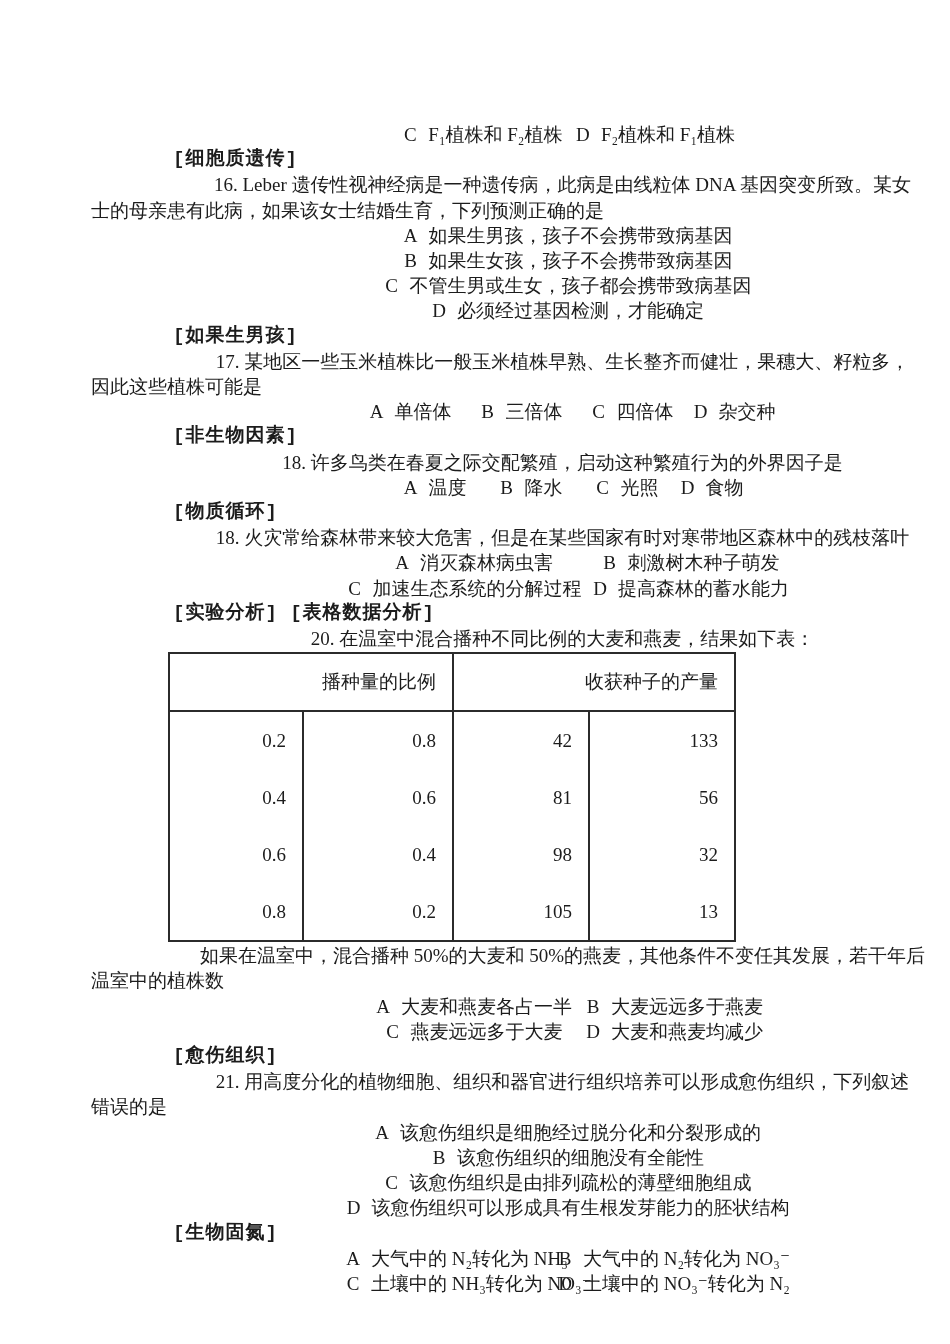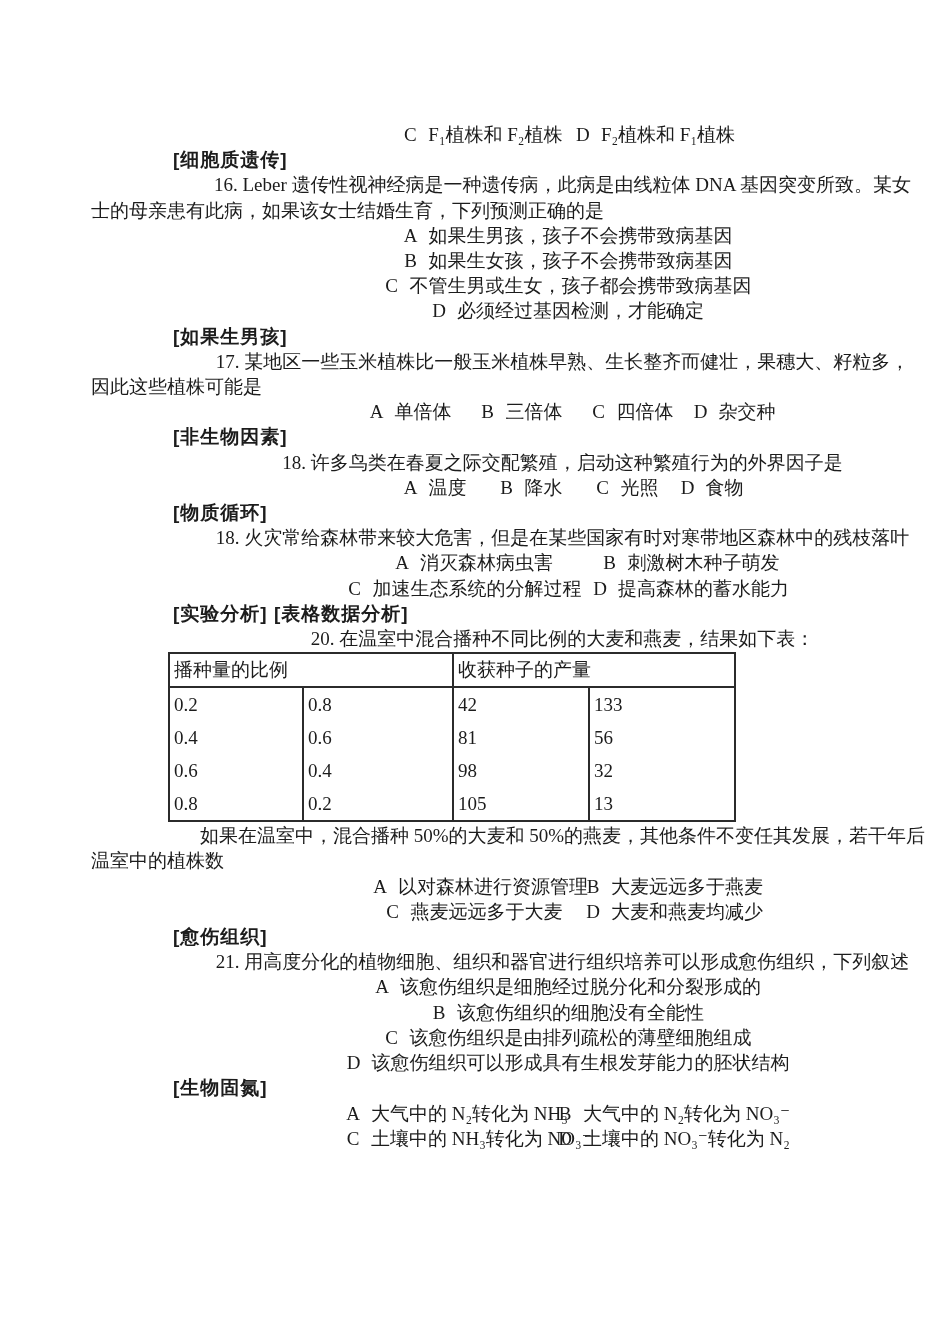--- a/index.html
+++ b/index.html
@@ -9,21 +9,21 @@
     background: #ffffff;
     font-family: "Liberation Serif", "DejaVu Serif", serif;
     font-size: 19px;
     color: #1c1c1c;
     overflow: hidden;
   }
   .content { padding: 122px 0 0 91px; }
   .line { line-height: 25.2px; white-space: nowrap; }
   .indent { padding-left: 84px; text-align: center; }
   .tag {
-    font-family: Liberation Sans, sans-serif;
+    font-family: Liberation Mono, monospace;
     font-weight: 700;
     padding-left: 82px;
     letter-spacing: 1px;
   }
   .lbl { display: inline-block; width: 36px; }
   .opt { display: inline-block; }
   .row-prev .opt-first { width: 175px; }
   .row-q17 .opt { width: 111px; }
   .row-q17 .opt:last-child { width: auto; }
   .row-q18 .opt { width: 96px; }
@@ -34,23 +34,23 @@
   table.seed {
     border-collapse: collapse;
     table-layout: fixed;
     margin: 1px 0 1px 77px;
     width: 566px;
     border: 2px solid #2b2b2b;
   }
   .seed th, .seed td {
     border-left: 2px solid #2b2b2b;
     font-weight: normal;
-    text-align: left;
+    text-align: right;
     vertical-align: middle;
-    padding: 4px;
+    padding: 16px;
     height: 24px;
     line-height: 24px;
     font-size: 19px;
     border-radius: 9px;
   }
   .seed th { border-bottom: 2px solid #2b2b2b; }
   .seed th:first-child, .seed td:first-child { border-left: none; }
   .seed tr.data td { height: 25px; line-height: 25px; }
 </style>
 </head>
@@ -130,28 +130,29 @@
       <td>0.2</td>
       <td>105</td>
       <td>13</td>
     </tr>
   </tbody>
     </table>
 
   <div class="line indent">如果在温室中，混合播种 50%的大麦和 50%的燕麦，其他条件不变任其发展，若干年后</div>
   <div class="line">温室中的植株数</div>
   <div class="line indent row-q20">
-    <span class="opt opt-first"><span class="lbl">A</span><span>以对森林进行资源管理</span></span><span class="opt"><span class="lbl">B</span><span>大麦远远多于燕麦</span></span>
+    <span class="opt opt-first"><span class="lbl">A</span><span>大麦和燕麦各占一半</span></span><span class="opt"><span class="lbl">B</span><span>大麦远远多于燕麦</span></span>
   </div>
   <div class="line indent row-q20">
     <span class="opt opt-first"><span class="lbl">C</span><span>燕麦远远多于大麦</span></span><span class="opt"><span class="lbl">D</span><span>大麦和燕麦均减少</span></span>
   </div>
 
   <div class="line tag">[愈伤组织]</div>
   <div class="line indent">21. 用高度分化的植物细胞、组织和器官进行组织培养可以形成愈伤组织，下列叙述</div>
+  <div class="line">错误的是</div>
   <div class="line indent"><span class="lbl">A</span><span>该愈伤组织是细胞经过脱分化和分裂形成的</span></div>
   <div class="line indent"><span class="lbl">B</span><span>该愈伤组织的细胞没有全能性</span></div>
   <div class="line indent"><span class="lbl">C</span><span>该愈伤组织是由排列疏松的薄壁细胞组成</span></div>
   <div class="line indent"><span class="lbl">D</span><span>该愈伤组织可以形成具有生根发芽能力的胚状结构</span></div>
 
   <div class="line tag">[生物固氮]</div>
   <div class="line indent row-q22">
     <span class="opt opt-first"><span class="lbl">A</span><span>大气中的 N₂转化为 NH₃</span></span><span class="opt"><span class="lbl">B</span><span>大气中的 N₂转化为 NO₃⁻</span></span>
   </div>
   <div class="line indent row-q22">

